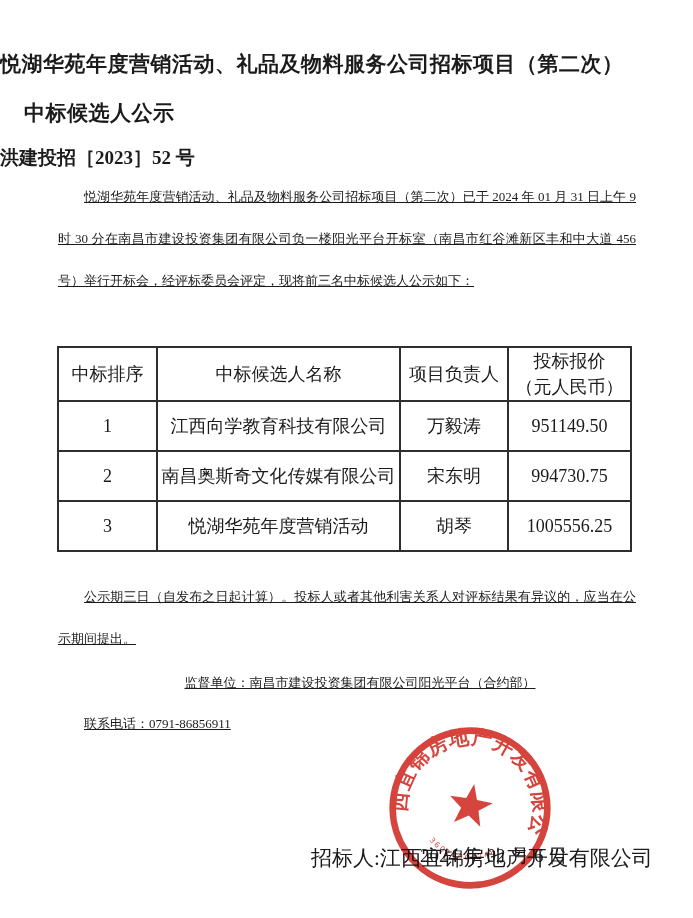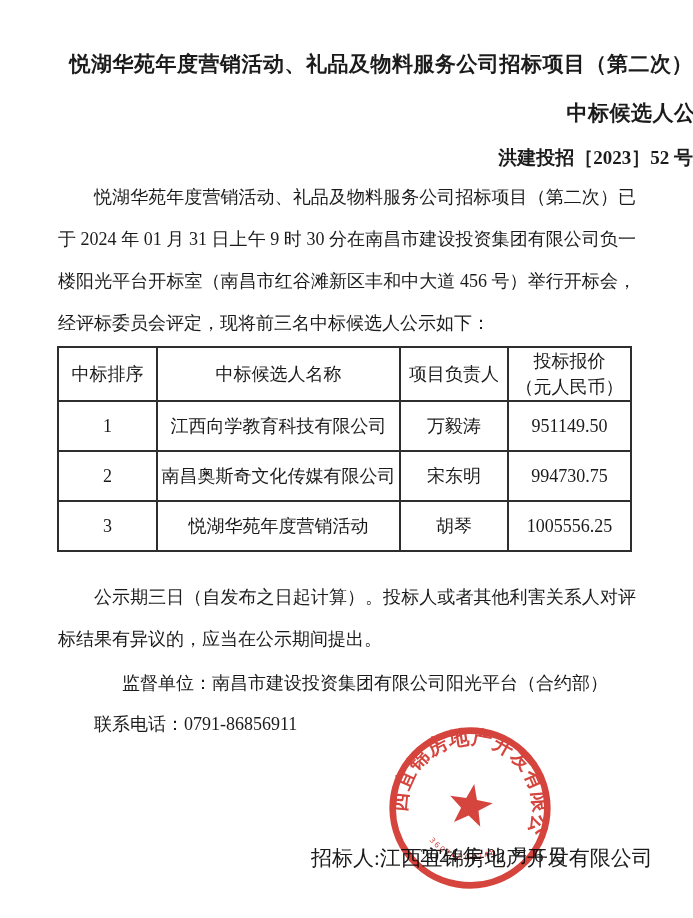--- a/index.html
+++ b/index.html
@@ -2,30 +2,31 @@
 <html><head>
 <meta charset="utf-8">
 <style>
   html,body { margin:0; padding:0; background:#e8e8e8; }
   .page {
     position:relative; width:693px; height:918px; margin:0 auto;
     background:#ffffff; overflow:hidden;
     font-family:"Liberation Serif","DejaVu Serif",serif;
     color:#1b1b1b;
   }
-  .center-line { position:absolute; left:0; width:100%; text-align:right; }
+  .center-line { position:absolute; left:0; width:100%; text-align:left; }
   .title { font-size:21px; font-weight:bold; letter-spacing:0.5px; }
   .title-1 { top:50px; }
   .title-2 { top:99px;padding-left:24px; }
   .doc-num { top:145px; font-size:19px; font-weight:600; }
 
   .para {
     position:absolute; left:58px; width:578px;
-    font-size:18px; line-height:42px; text-align:justify;
+    font-size:13px; line-height:42px; text-align:justify;
     text-indent:2em;
+    text-decoration:underline;
   }
   .para-1 { top:176px; }
   .para-2 { top:576px; }
   .line-supervisor { top:662px; text-align:center; }
   .line-phone { top:703px; text-align:left; }
 
   .tenderer { position:absolute; left:311px; top:844px; font-size:21px; }
   .date-line { position:absolute; left:420px; top:843px; font-size:19px; }
 
   table.bid-table {

